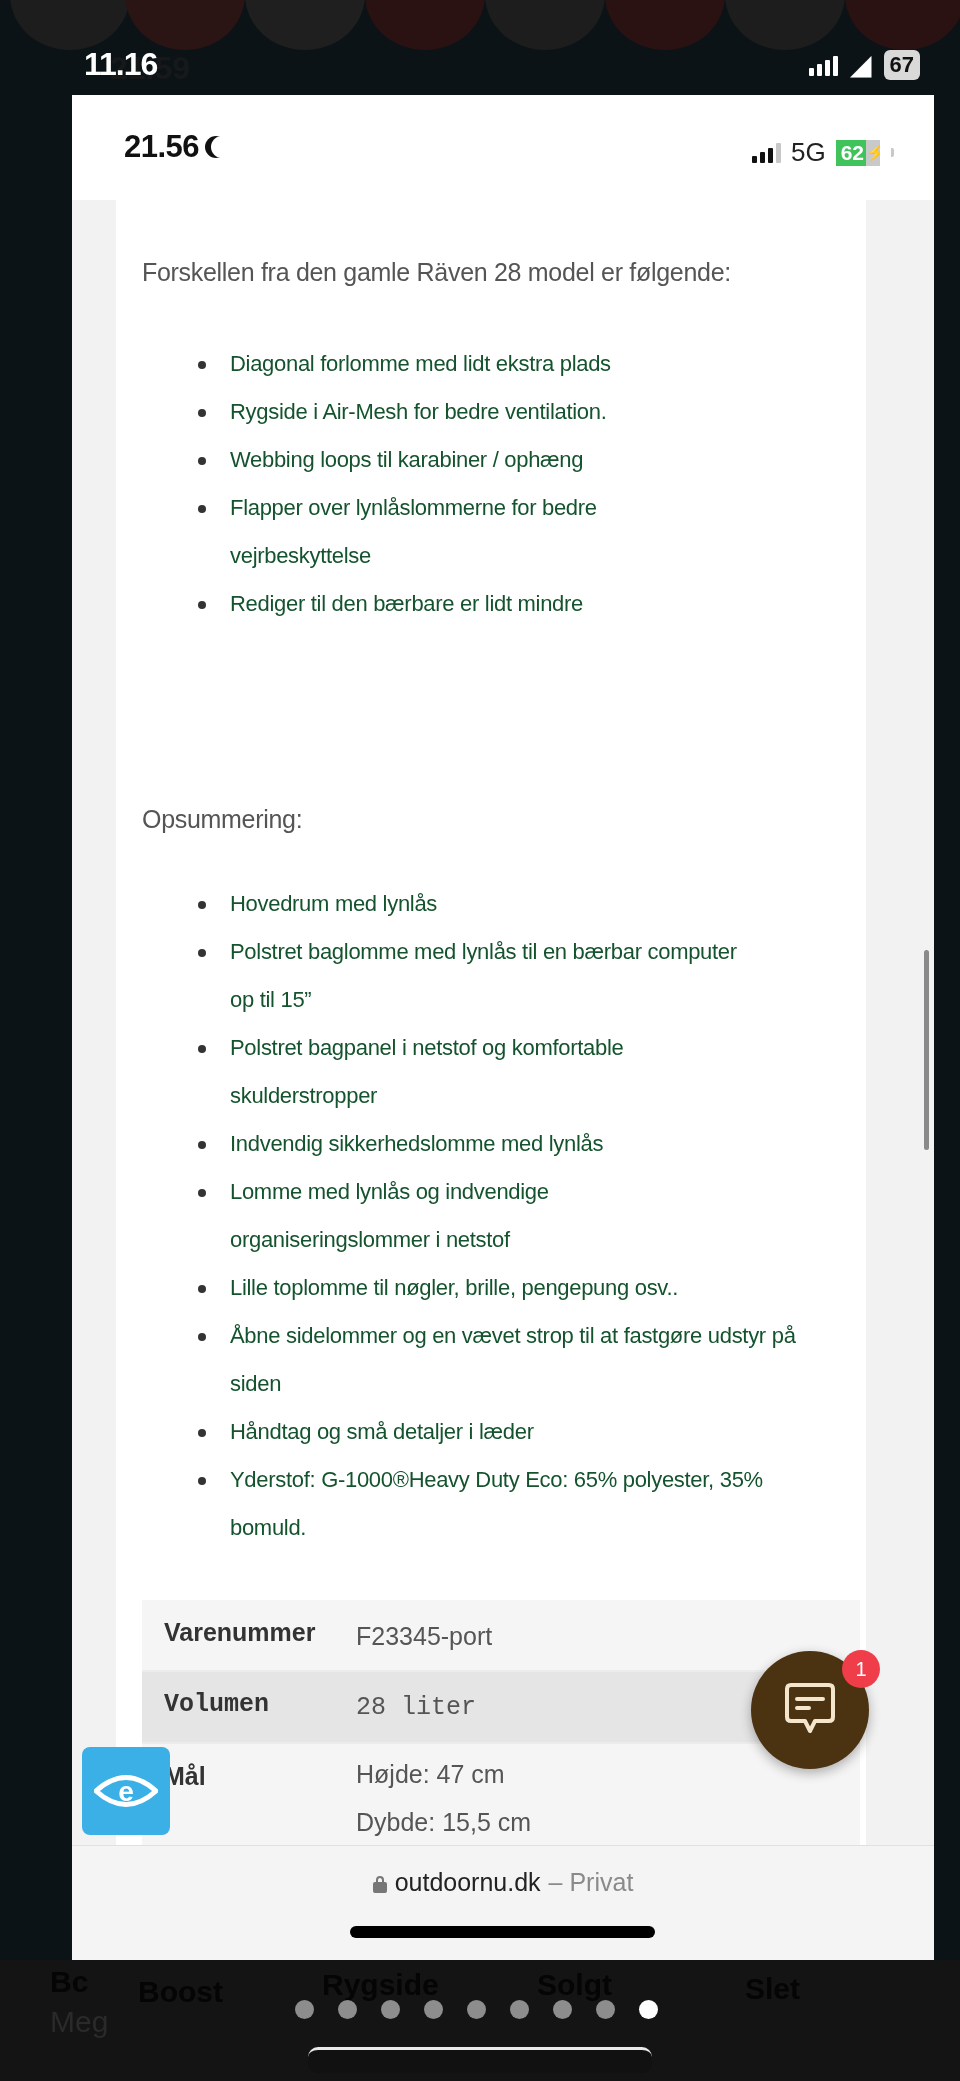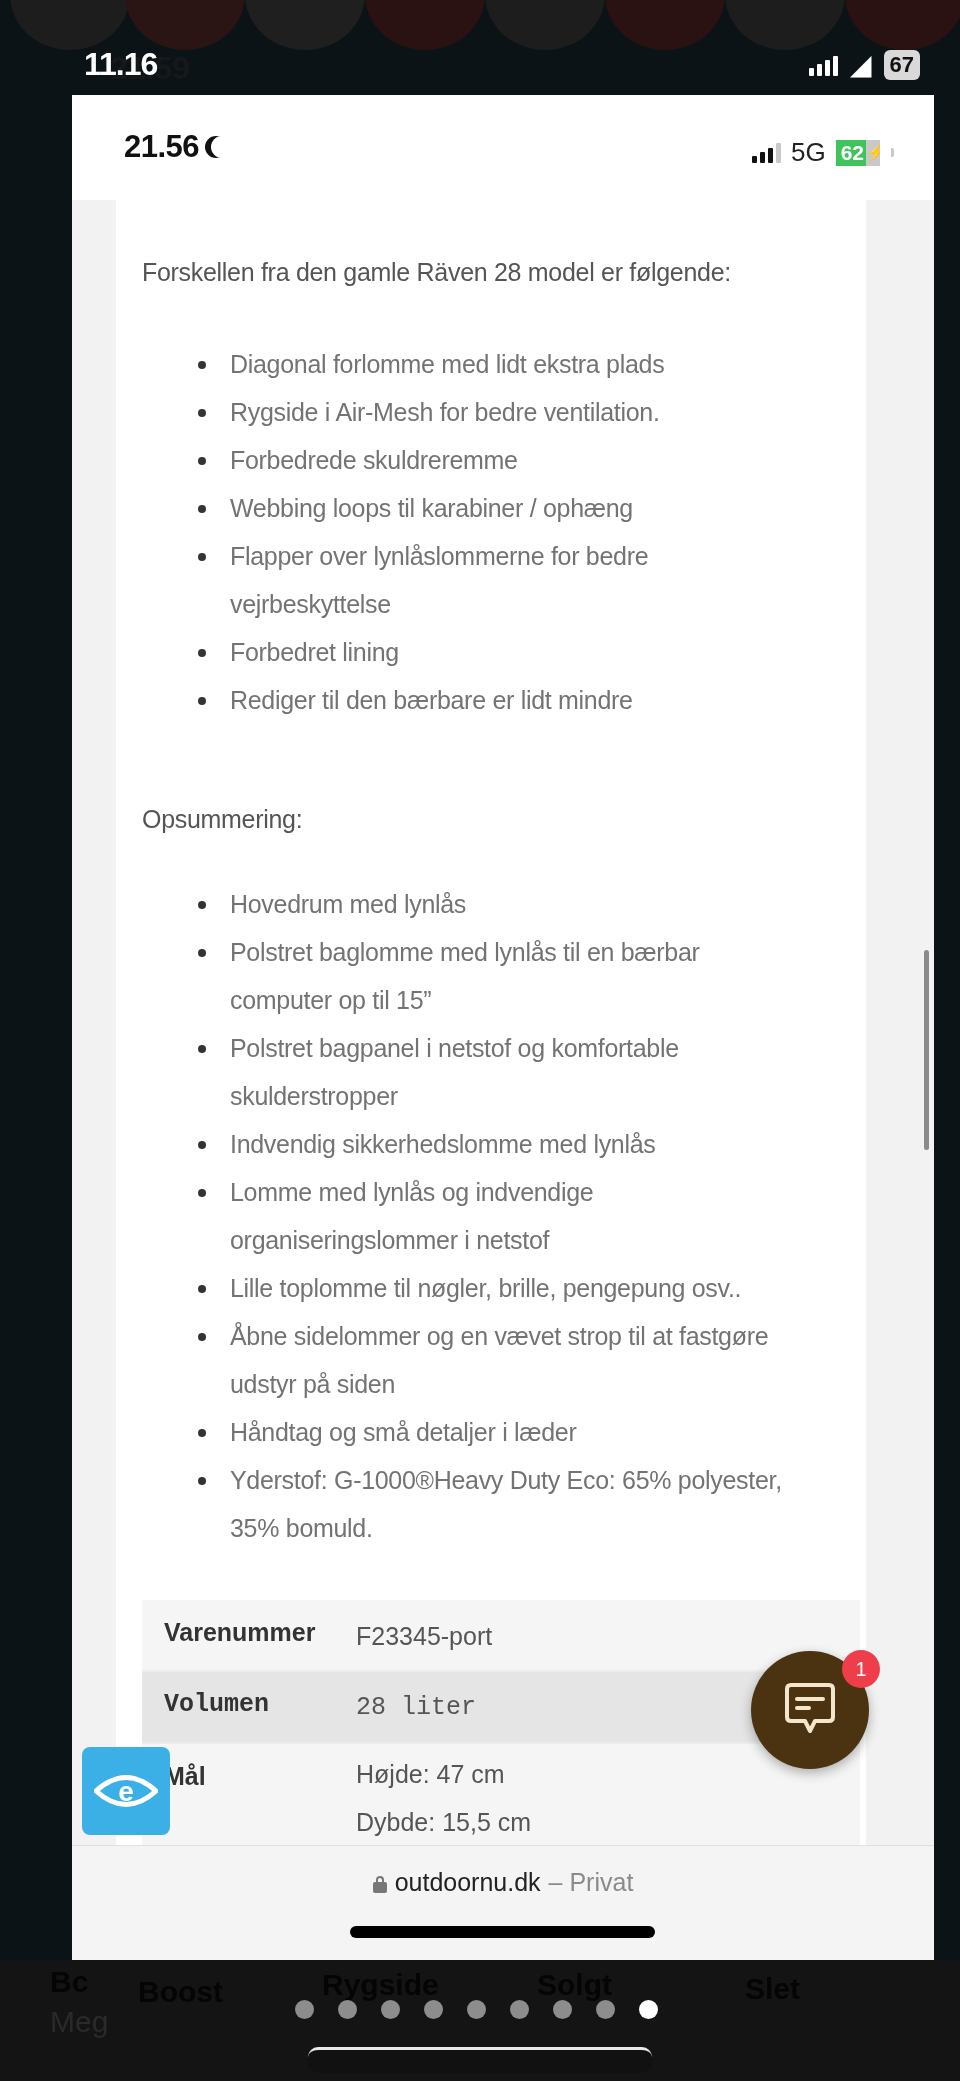--- a/index.html
+++ b/index.html
@@ -60,22 +60,22 @@
     background: #f2f2f2;
   }
   .content {
     position: absolute; left: 44px; top: 0; width: 750px; height: 1645px;
     background: #ffffff; padding: 0 0 0 26px;
     color: #555; font-size: 25px;
   }
   .para { position: absolute; left: 26px; color: #555; font-size: 25px; letter-spacing: -0.3px; }
   ul.blist { position: absolute; left: 26px; width: 660px; list-style: none; }
   ul.blist li {
-    position: relative; padding-left: 88px; line-height: 48px; font-size: 25px;
-    color: #737373; letter-spacing: -0.3px;
+    position: relative; padding-left: 88px; line-height: 48px; font-size: 22px;
+    color: #14532d; letter-spacing: -0.3px;
   }
   ul.blist li::before {
     content: ""; position: absolute; left: 56px; top: 21px; width: 8px; height: 8px;
     background: #333; border-radius: 50%;
   }
   .spec-table {
     position: absolute; left: 26px; top: 1400px; width: 718px;
     border-collapse: collapse; font-size: 25px;
   }
   .spec-row { display: flex; border-bottom: 2px solid #ececec; }
@@ -185,24 +185,22 @@
     </div>
   </div>
 
   <div class="page">
     <div class="content">
       <p class="para" style="top:58px">Forskellen fra den gamle Räven 28 model er følgende:</p>
 
       <ul class="blist" style="top:140px">
         <li>Diagonal forlomme med lidt ekstra plads</li>
         <li>Rygside i Air-Mesh for bedre ventilation.</li>
-        <li>Forbedrede skuldreremme</li>
         <li>Webbing loops til karabiner / ophæng</li>
         <li style="width:560px">Flapper over lynlåslommerne for bedre vejrbeskyttelse</li>
-        <li>Forbedret lining</li>
         <li>Rediger til den bærbare er lidt mindre</li>
       </ul>
 
       <p class="para" style="top:605px">Opsummering:</p>
 
       <ul class="blist" style="top:680px">
         <li>Hovedrum med lynlås</li>
         <li style="width:600px">Polstret baglomme med lynlås til en bærbar computer op til 15”</li>
         <li style="width:590px">Polstret bagpanel i netstof og komfortable skulderstropper</li>
         <li>Indvendig sikkerhedslomme med lynlås</li>

